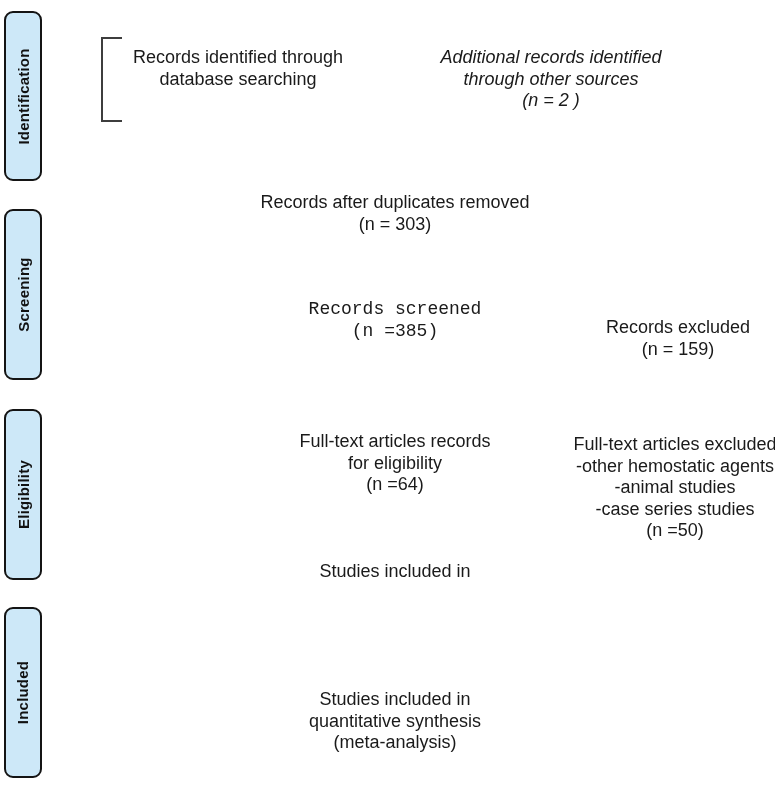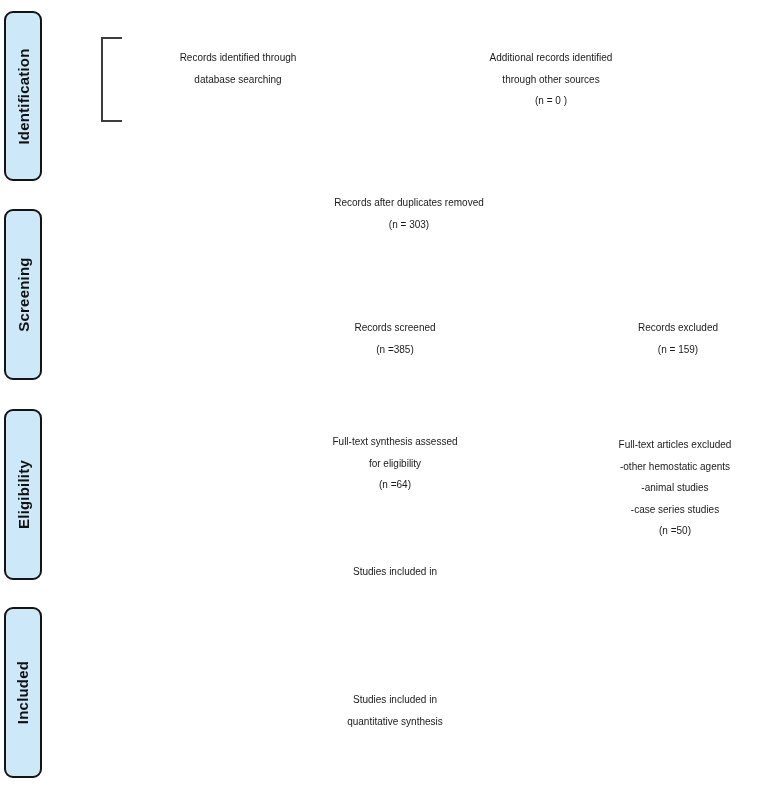--- a/index.html
+++ b/index.html
@@ -49,28 +49,28 @@
     box-sizing: border-box;
     border-left: 2px solid #3d3d3d;
     border-top: 2px solid #3d3d3d;
     border-bottom: 2px solid #3d3d3d;
   }
 
   
   .tblock {
     position: absolute;
     text-align: center;
-    font-size: 10px;
+    font-size: 18px;
     line-height: 21.5px;
     color: #1a1a1a;
   }
   .b1 { left: 113px; top: 47px;  width: 250px; }
-  .b2 { left: 426px; top: 47px;  width: 250px; }
-  .b3 { left: 259px; top: 192px; width: 300px; }
-  .b4 { left: 295px; top: 317px; width: 200px; }
+  .b2 { left: 426px; top: 47px;  width: 250px; font-style: italic; }
+  .b3 { left: 245px; top: 192px; width: 300px; }
+  .b4 { left: 295px; top: 299px; width: 200px; font-family: Liberation Mono, monospace; }
   .b5 { left: 578px; top: 317px; width: 200px; }
   .b6 { left: 270px; top: 431px; width: 250px; }
   .b7 { left: 570px; top: 434px; width: 210px; }
   .b8 { left: 270px; top: 561px; width: 250px; }
   .b9 { left: 270px; top: 689px; width: 250px; }
 </style>
 </head>
 <body>
 
 <div class="canvas">
@@ -91,54 +91,55 @@
   <div class="bracket"></div>
 
   <div class="tblock b1">
     <div>Records identified through</div>
     <div>database searching</div>
   </div>
 
   <div class="tblock b2">
     <div>Additional records identified</div>
     <div>through other sources</div>
-    <div>(n = 0 )</div>
+    <div>(n = 2 )</div>
   </div>
 
   <div class="tblock b3">
     <div>Records after duplicates removed</div>
     <div>(n = 303)</div>
   </div>
 
   <div class="tblock b4">
     <div>Records screened</div>
     <div>(n =385)</div>
   </div>
 
   <div class="tblock b5">
     <div>Records excluded</div>
     <div>(n = 159)</div>
   </div>
 
   <div class="tblock b6">
-    <div>Full-text synthesis assessed</div>
+    <div>Full-text articles records</div>
     <div>for eligibility</div>
     <div>(n =64)</div>
   </div>
 
   <div class="tblock b7">
     <div>Full-text articles excluded</div>
     <div>-other hemostatic agents</div>
     <div>-animal studies</div>
     <div>-case series studies</div>
     <div>(n =50)</div>
   </div>
 
   <div class="tblock b8">
     <div>Studies included in</div>
   </div>
 
   <div class="tblock b9">
     <div>Studies included in</div>
     <div>quantitative synthesis</div>
+    <div>(meta-analysis)</div>
   </div>
 
 </div>
 
 </body></html>

